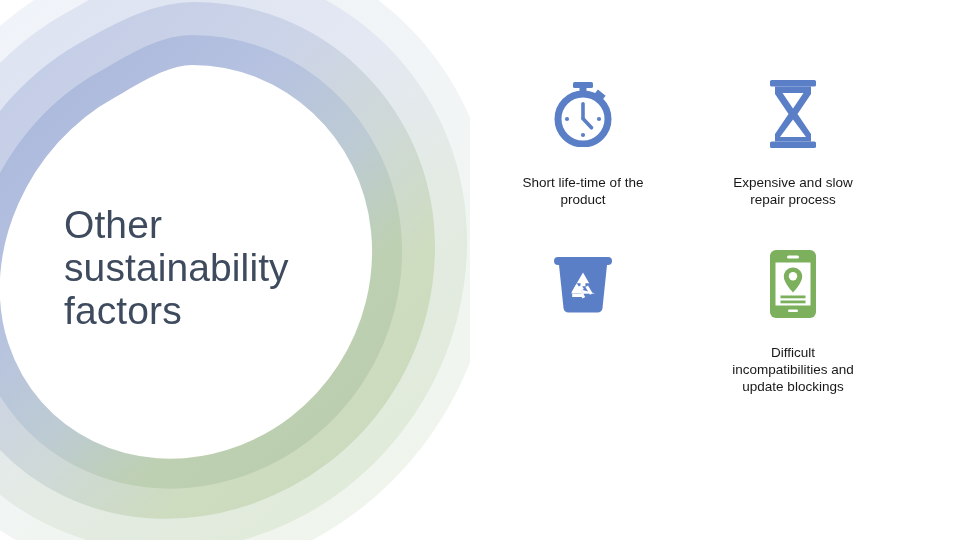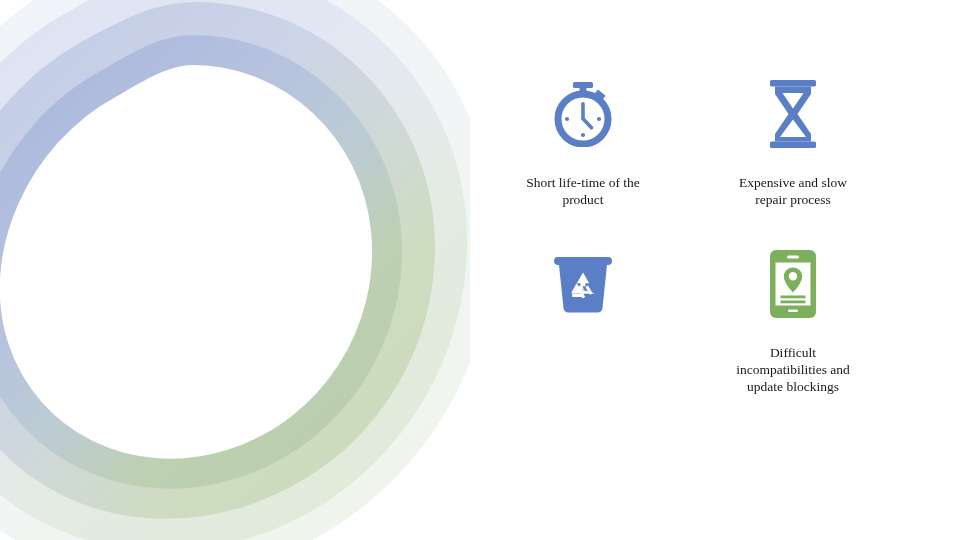--- a/index.html
+++ b/index.html
@@ -78,21 +78,21 @@
   .factor-icon {
     width: 76px;
     height: 76px;
     display: flex;
     align-items: center;
     justify-content: center;
     margin-bottom: 22px;
   }
   .factor-icon svg { display: block; }
   .factor-label {
-    font-family: Liberation Serif, serif;
+    font-family: Liberation Sans, sans-serif;
     font-size: 13.5px;
     line-height: 17px;
     color: #181818;
     text-align: center;
     width: 190px;
     white-space: pre-line;
   }
 </style>
 </head>
 <body>
@@ -152,20 +152,25 @@
 
       <path d="M 262 80
                C 362 80, 446 158, 456 260
                C 466 362, 404 462, 302 494
                C 200 526, 96 476, 64 378
                C 32 280, 86 164, 178 114
                C 206 98, 234 80, 262 80 Z" fill="none" stroke="url(#ringGradA)" stroke-width="30"></path>
     </svg>
   </div>
 
+  <div id="title-block">
+    <h1 id="slide-title">Other
+sustainability
+factors</h1>
+  </div>
 
   <div id="factors-grid">
 
     <div class="factor-cell">
       <div class="factor-icon">
         <svg width="62" height="66" viewBox="0 0 62 66" xmlns="http://www.w3.org/2000/svg">
           <g fill="#5b7fc7">
 
             <rect x="21" y="1" width="20" height="6" rx="1.6"></rect>
             <rect x="27.5" y="6" width="7" height="7"></rect>

